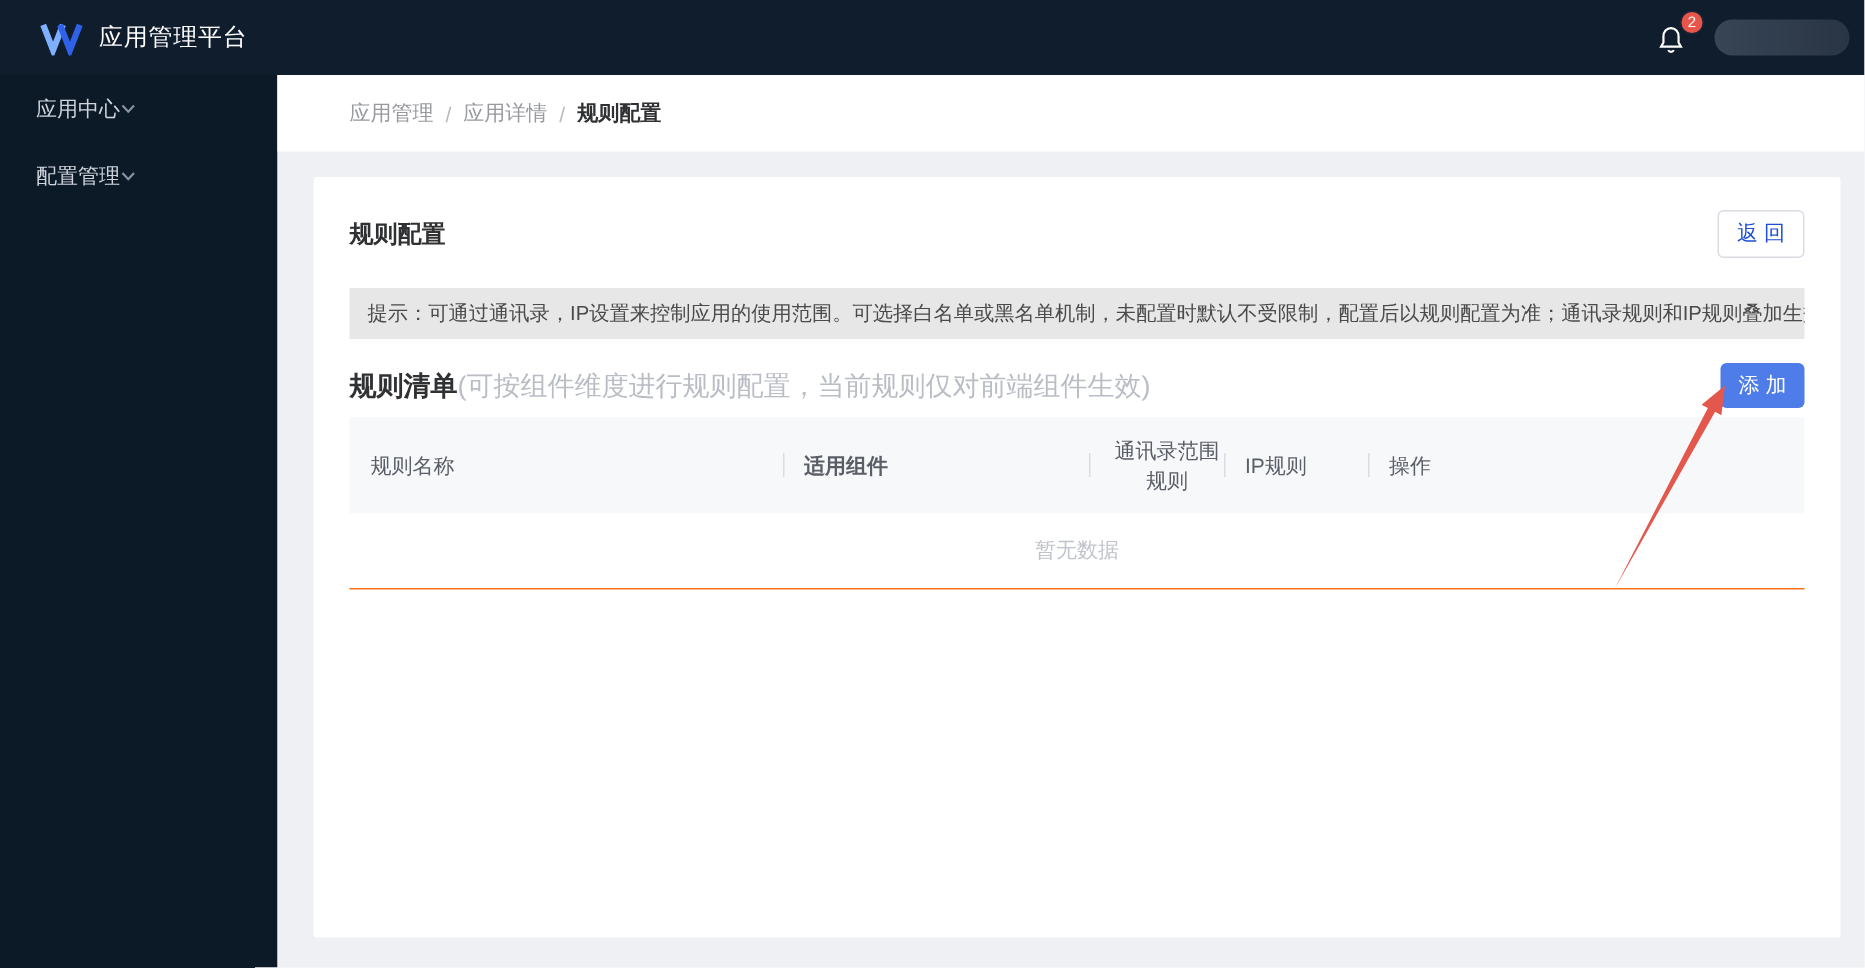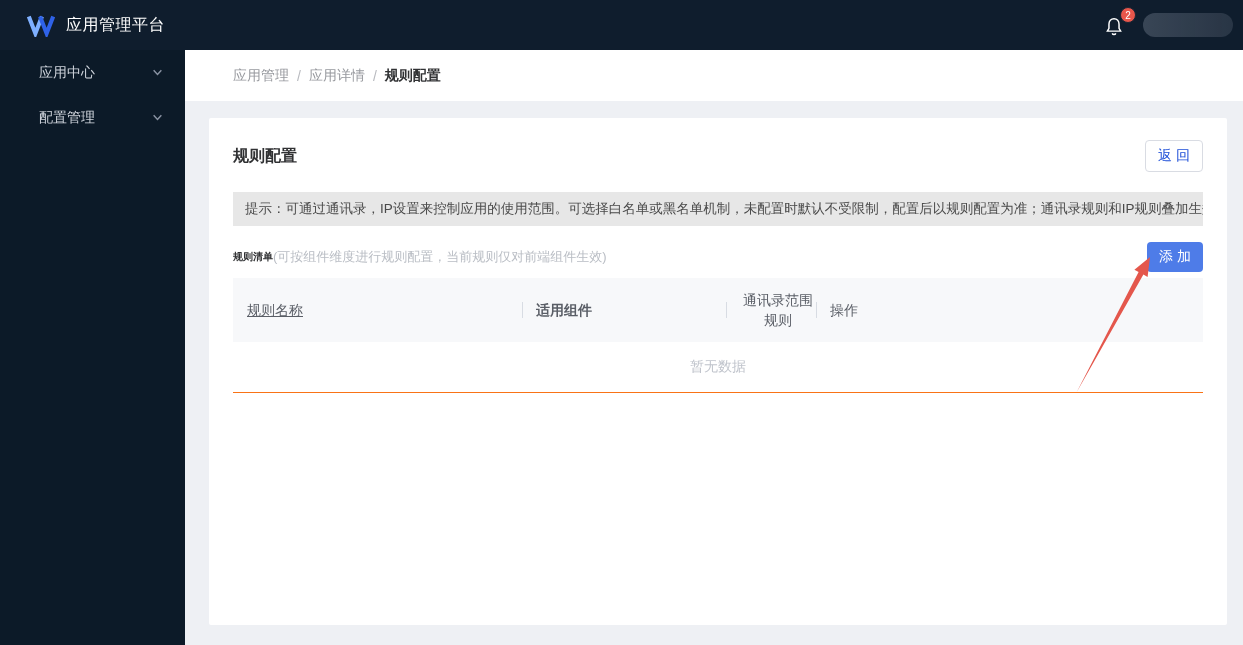--- a/index.html
+++ b/index.html
@@ -17,53 +17,53 @@
   .bell-wrap svg { position:absolute; left:0; top:6px; }
   .badge { position:absolute; right:-7px; top:-3px; min-width:16px; height:16px; border-radius:9px;
            background:#e8564b; color:#fff; font-size:10px; line-height:16px; text-align:center;
            padding:0 3px; border:1px solid #1a2534; }
   .user-pill { width:90px; height:24px; border-radius:13px;
                background:linear-gradient(90deg, rgba(125,136,152,.38), rgba(100,110,126,.30));
                filter:blur(.4px); }
 
   
   .sidebar { position:absolute; left:0; top:50px; width:185px; height:595px; background:#0c1a28; }
-  .side-item { height:45px; display:flex; align-items:center; justify-content:space-between;
-               padding:0 22px 0 39px; color:#cfd4dc; font-size:14px; cursor:pointer; }
+  .side-item { height:45px; display:flex; align-items:center; 
+               padding:0 22px 0 24px; color:#cfd4dc; font-size:14px; cursor:pointer; }
 
   
   .content { position:absolute; left:185px; top:50px; width:1058px; height:595px; background:#eef0f4; }
   .breadcrumb-bar { height:51px; background:#ffffff; display:flex; align-items:center; padding-left:48px;
                     font-size:14px; }
   .crumb { color:#97999e; }
   .crumb-sep { color:#b8babf; margin:0 8px; }
   .crumb.active { color:#303133; font-weight:700; }
 
   .card { margin:17px 16px 0 24px; height:507px; background:#ffffff; border-radius:2px; padding:22px 24px; }
   .card-head { display:flex; align-items:center; justify-content:space-between; }
   .card-title { font-size:16px; color:#303133; }
   .btn-back { width:58px; height:32px; background:#fff; border:1px solid #d9dce3; border-radius:4px;
               font-size:14px; color:#1d4ed8; cursor:pointer; font-family:inherit; }
 
   .tip-bar { margin-top:20px; height:34px; line-height:34px; background:#e7e7e7; color:#4a4a4a;
              font-size:13.5px; padding:0 12px; white-space:nowrap; overflow:hidden; }
 
   .list-head { margin-top:16px; height:30px; display:flex; align-items:center; }
-  .list-title { font-size:10px; font-weight:700; color:#303133; }
-  .list-note { font-size:13px; color:#b9bdc4; }
+  .list-title { font-size:18px; font-weight:700; color:#303133; }
+  .list-note { font-size:18px; color:#b9bdc4; }
   .btn-add { margin-left:auto; width:56px; height:30px; background:#4e7ce8; border:none; border-radius:4px;
              color:#ffffff; font-size:14px; cursor:pointer; font-family:inherit; }
 
   .rule-table { margin-top:6px; }
   .thead { display:flex; background:#f7f8fa; min-height:64px; align-items:stretch; }
   .th { display:flex; align-items:center; font-size:14px; color:#5a5e66; padding-left:14px;
         position:relative; line-height:20px; }
   .th + .th::before { content:""; position:absolute; left:0; top:50%; transform:translateY(-50%);
                       width:1px; height:16px; background:#d8dce3; }
-  .col-0 { width:289px;text-decoration:underline; }
+  .col-0 { width:289px; }
   .col-1 { width:204px;font-weight:bold; }
   .col-2 { width:90px;text-align:center; }
   .col-3 { width:96px; }
   .col-4 { flex:1; }
   .empty-row { height:51px; display:flex; align-items:center; justify-content:center;
                border-bottom:1px solid #f97316; font-size:14px; color:#c0c4cc; }
 
   
   .arrow-overlay { position:absolute; left:0; top:0; width:1243px; height:645px; pointer-events:none; z-index:9; }
 </style>
@@ -128,20 +128,21 @@
       <span class="list-title">规则清单</span>
         <span class="list-note">(可按组件维度进行规则配置，当前规则仅对前端组件生效)</span>
       <button class="btn-add">添 加</button>
     </div>
 
     <div class="rule-table">
       <div class="thead">
         <div class="th col-0">规则名称</div>
         <div class="th col-1">适用组件</div>
         <div class="th col-2">通讯录范围规则</div>
+        <div class="th col-3">IP规则</div>
         <div class="th col-4">操作</div>
       </div>
       <div class="empty-row">暂无数据</div>
     </div>
 
   </section>
 </main>
 
 <svg class="arrow-overlay" viewBox="0 0 1243 645">
   <polygon fill="#e4574c" points="1076.5,392.5 1138.6,272.0 1134.4,269.8 1150.0,257.0 1147.6,276.9 1143.4,274.5"></polygon>

